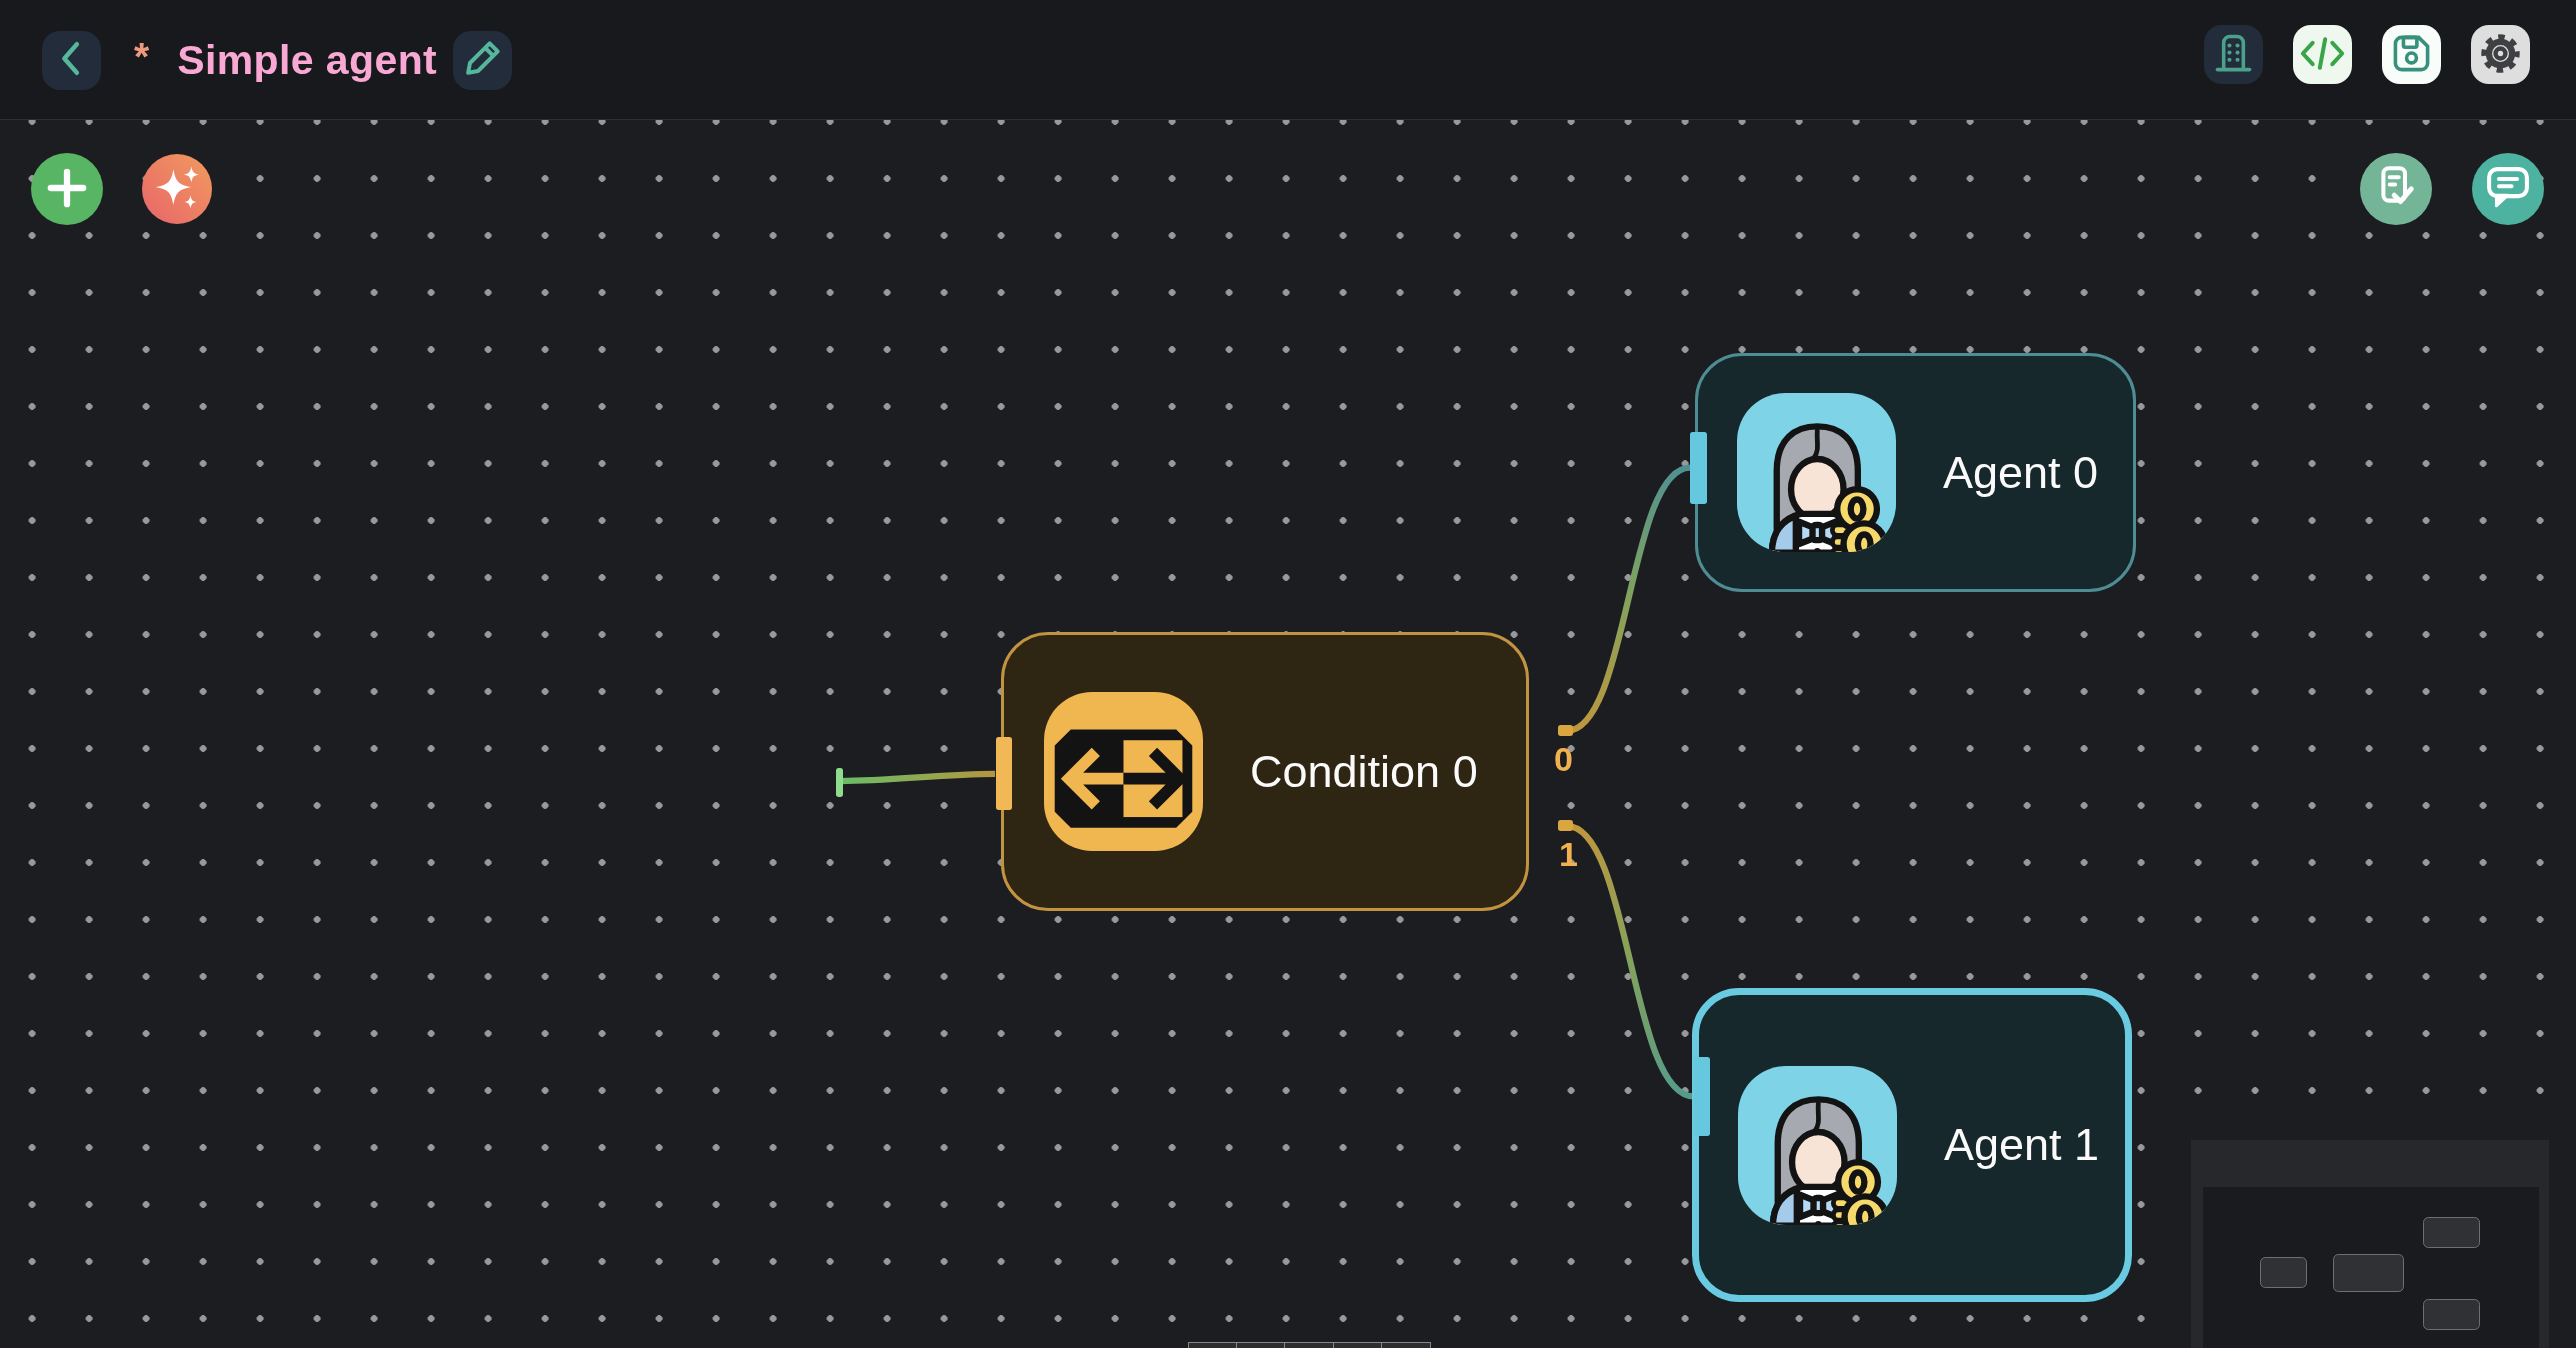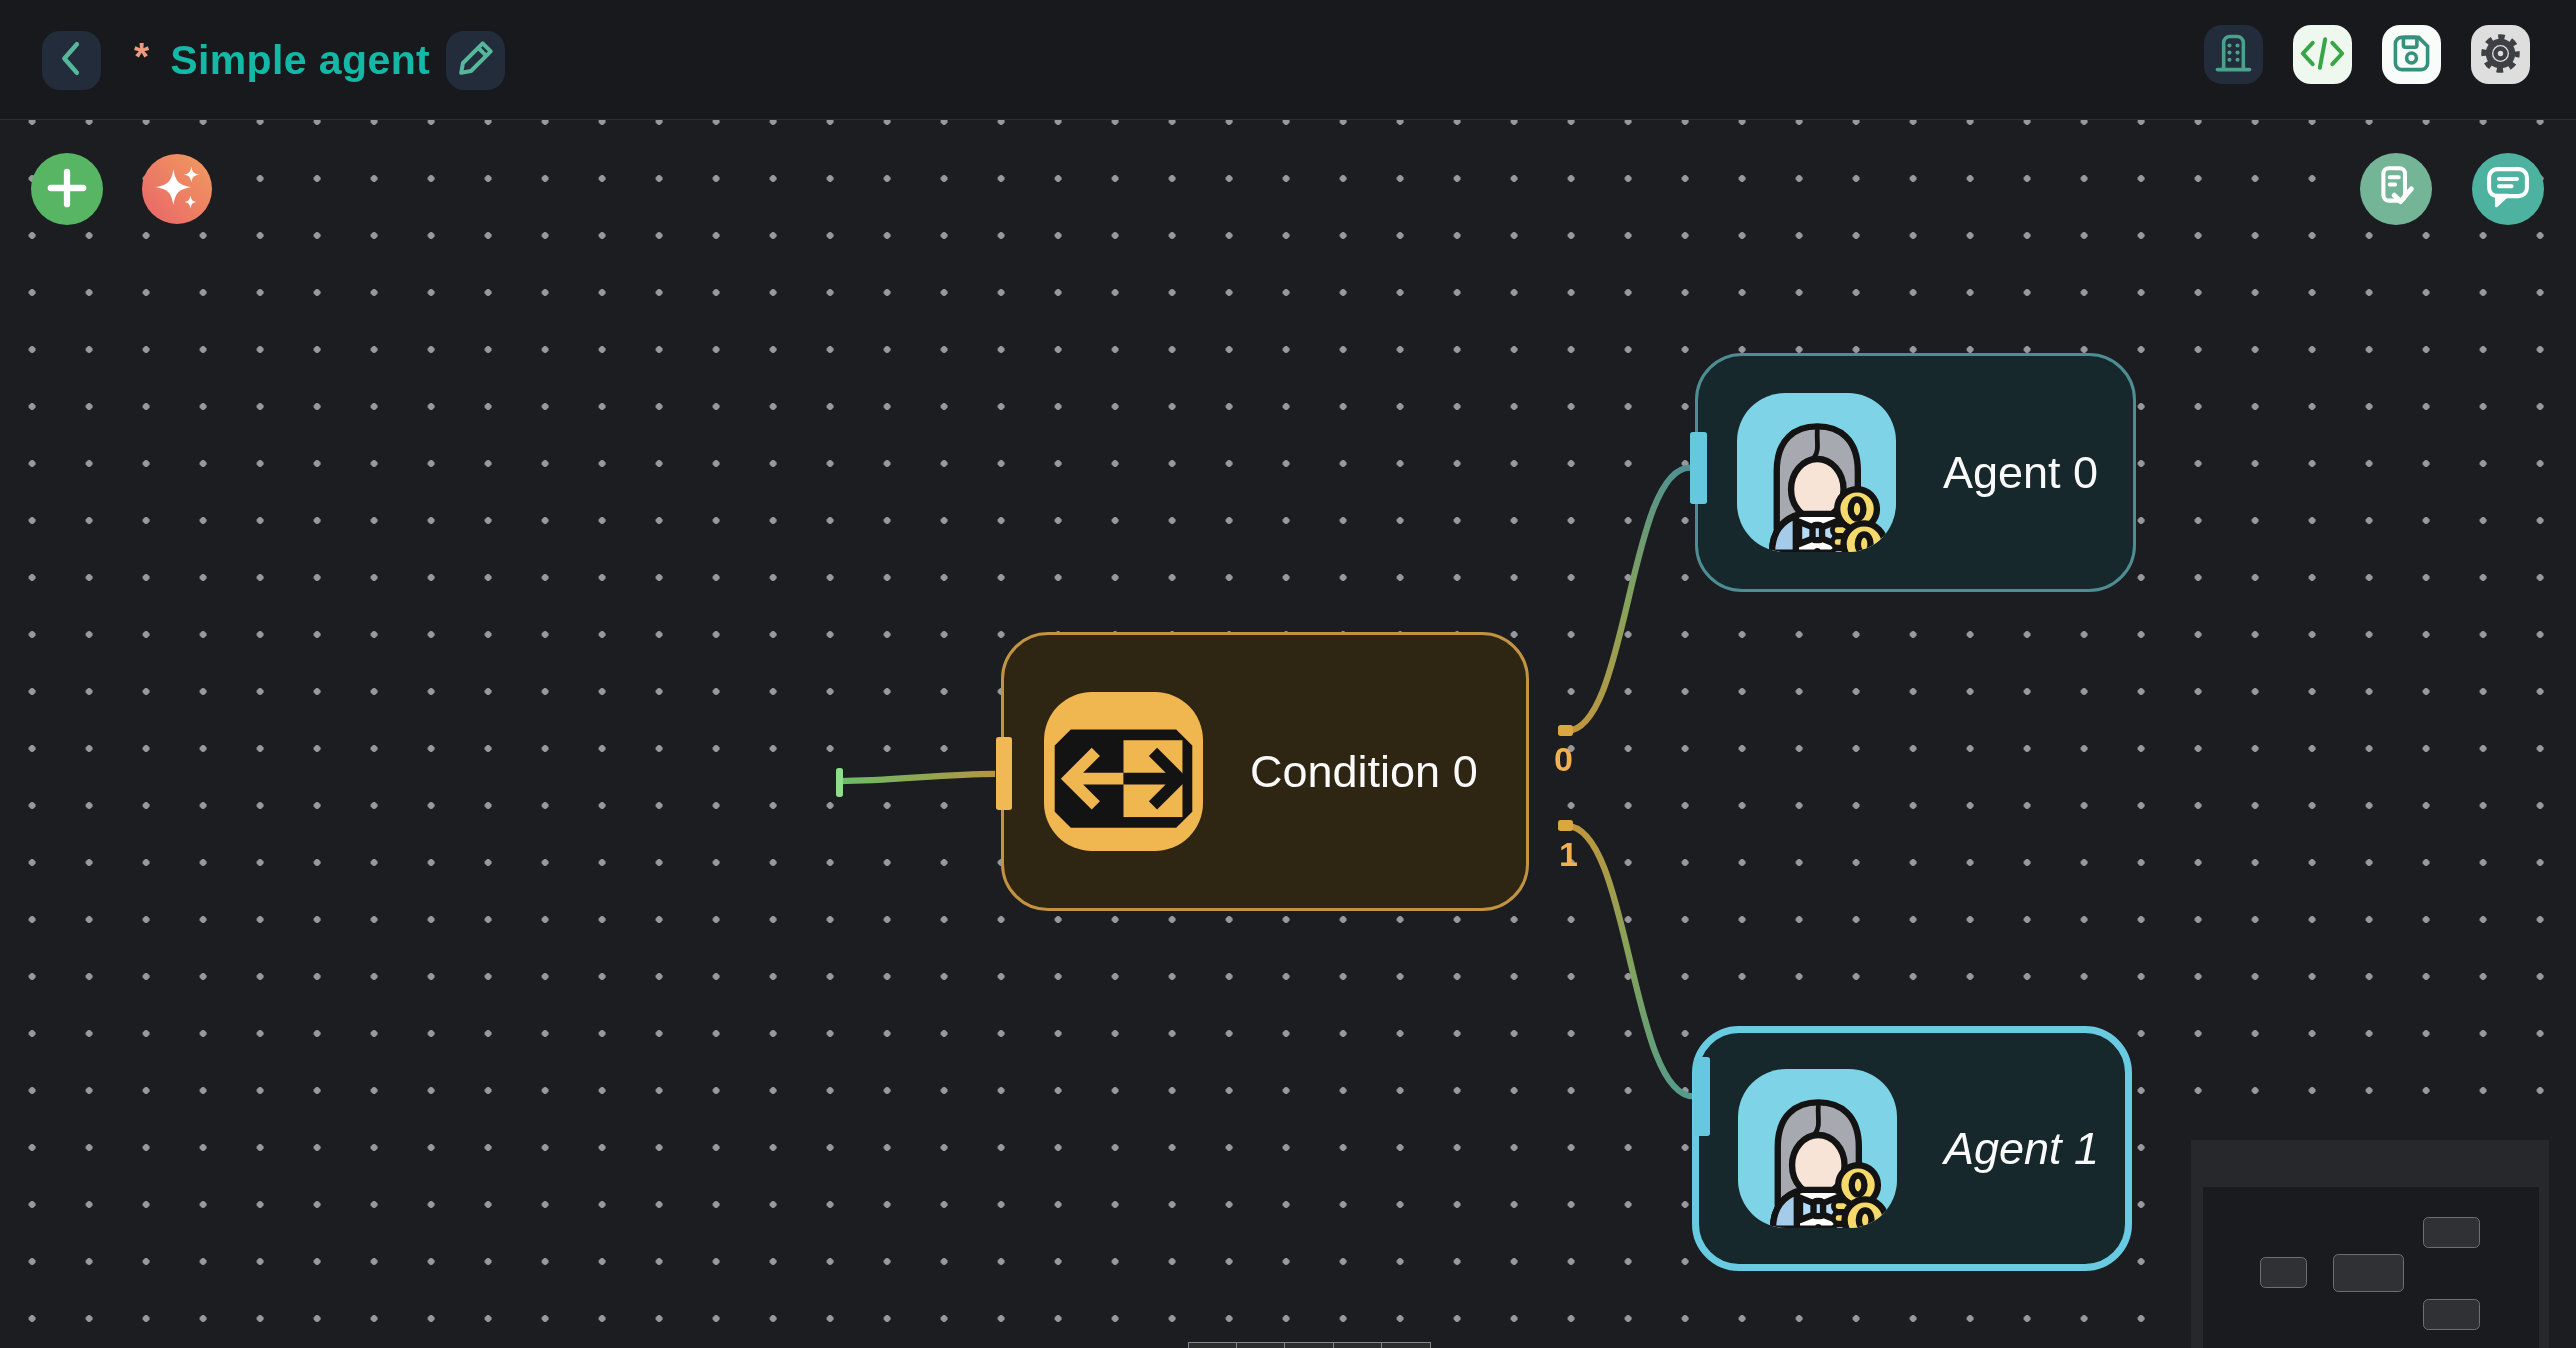--- a/index.html
+++ b/index.html
@@ -9,21 +9,21 @@
   
   .topbar { position:absolute; top:0; left:0; width:2576px; height:120px;
     background:#17191c; border-bottom:0.9px solid #2c2e31; z-index:50; }
   .topbar-left { position:absolute; left:42px; top:0; height:120px;
     display:flex; align-items:center; }
   .btn-sq { width:59px; height:59px; border-radius:18px; border:none;
     display:flex; align-items:center; justify-content:center; cursor:pointer;
     background:#232c3a; flex:none; padding:0; }
   .unsaved { color:#ef9a7e; font-size:39px; font-weight:700; margin-left:33px;
     line-height:1; transform:translateY(-3.6px); }
-  .doc-title { color:#14b8a6; font-size:41px; font-weight:700; margin-left:21px;
+  .doc-title { color:#f9a8d4; font-size:41px; font-weight:700; margin-left:28px;
     letter-spacing:0.4px; }
   .rename-btn { margin-left:16px; }
   .topbar-right { position:absolute; right:46px; top:25px; display:flex; gap:30px; }
   .btn-code   { background:#eef8ee; }
   .btn-save   { background:#f8fdfa; }
   .btn-gear   { background:#dedede; }
 
   
   .canvas { position:absolute; top:120px; left:0; width:2576px; height:1229px;
     overflow:hidden;
@@ -42,22 +42,22 @@
   .node-start { left:437px; top:541px; width:369px; height:232px;
     background:#202b16; border:2.7px solid #74aa68; }
   .node-start .node-icon { margin-left:38px; background:#8fdc8d; }
   .node-condition { left:1001px; top:512px; width:528px; height:279px;
     background:#2f2513; border:3.6px solid #c29340; }
   .node-condition .node-icon { margin-left:40px; background:#f0b650; }
   .node-agent { background:#16282b; }
   .node-agent .node-icon { margin-left:39px; background:#7ed3e6; }
   .node-agent0 { left:1695px; top:233px; width:441px; height:239px;
     border:3.6px solid #4e8d94; }
-  .node-agent1 { left:1692px; top:906px; width:440px; height:245px;
-    border:7.2px solid #68cbe1;font-style:italic; }
+  .node-agent1 { left:1692px; top:868px; width:440px; height:314px;
+    border:7.2px solid #68cbe1; }
 
   
   .handle { position:absolute; border-radius:2.7px; z-index:5; }
   .h-start-src  { left:836px;  top:648px; width:7.2px;  height:29px; background:#8fdc8d; }
   .h-cond-tgt   { left:996px; top:617px; width:16px; height:73px; background:#f0b955; }
   .h-cond-src0  { left:1558px; top:605px; width:15px; height:10.7px; background:#d9a63f; }
   .h-cond-src1  { left:1558px; top:700px; width:15px; height:10.7px; background:#d9a63f; }
   .h-agent0-tgt { left:1690px; top:312px; width:17px; height:72px; background:#65c8de; }
   .h-agent1-tgt { left:1694px; top:937px; width:16px; height:79px; background:#65c8de; }
 

